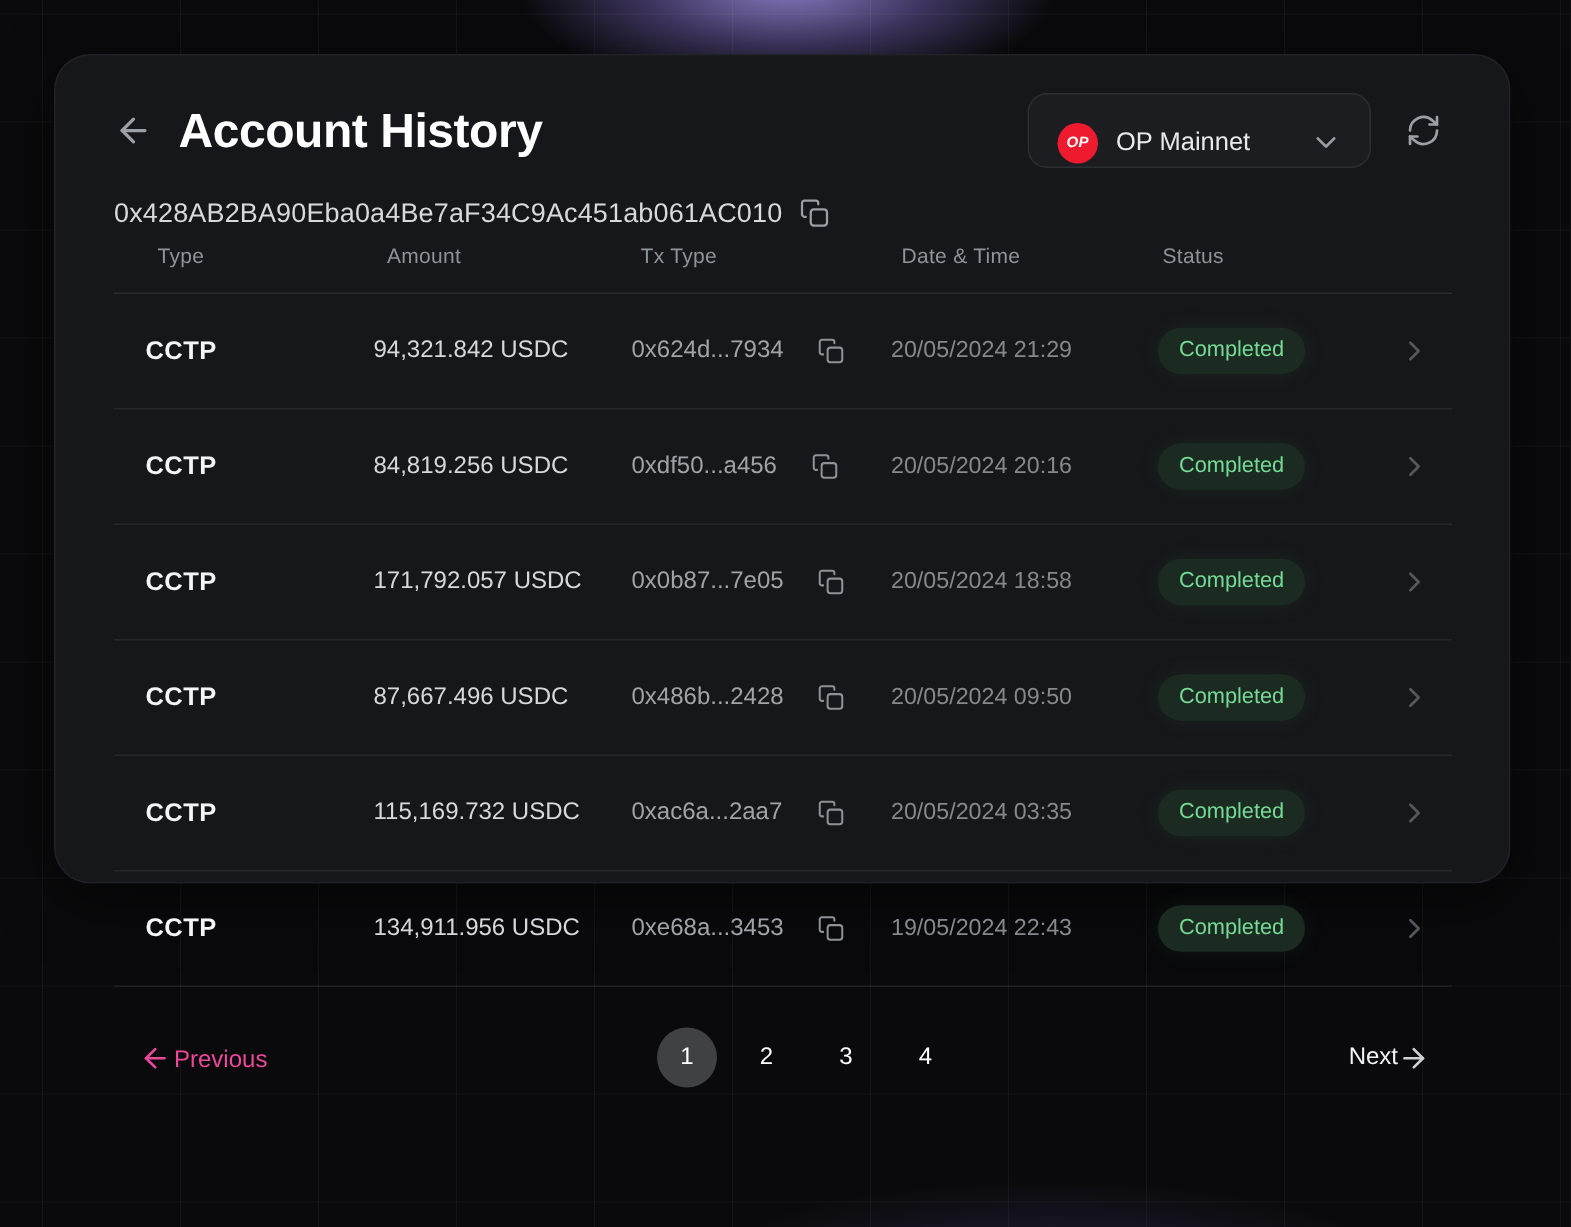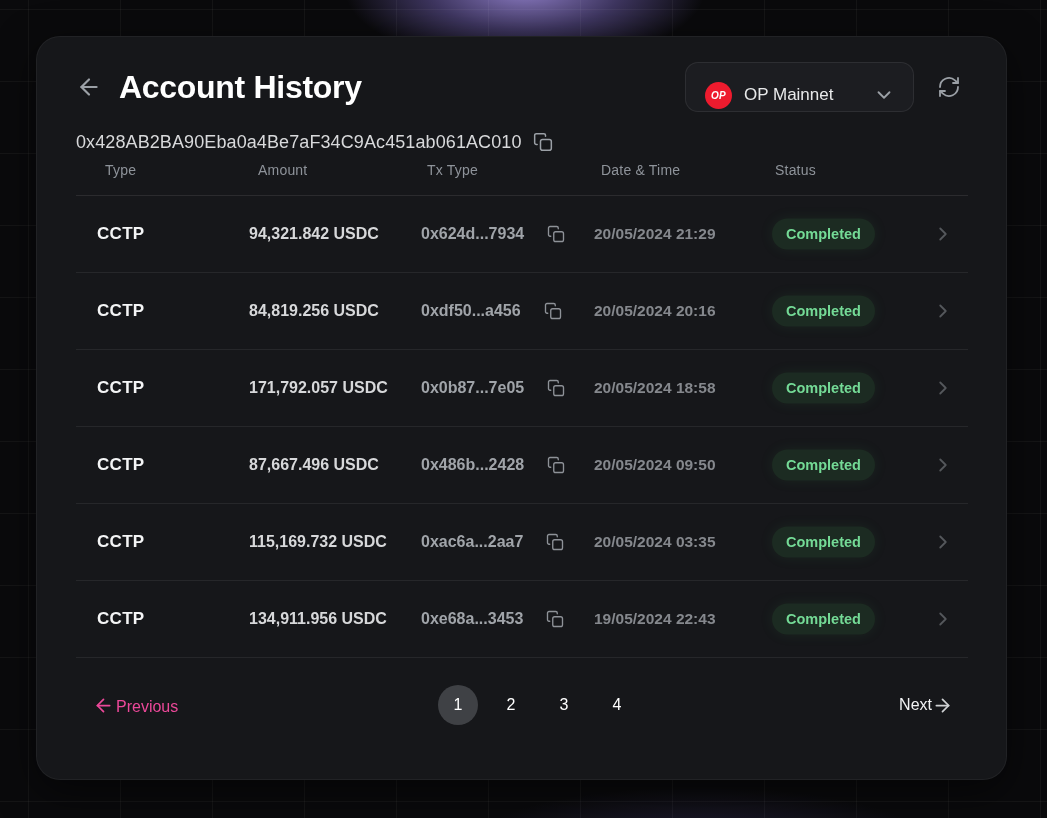--- a/index.html
+++ b/index.html
@@ -23,21 +23,21 @@
     position: absolute; inset: 0;
     background-image:
       linear-gradient(rgba(255,255,255,0.045) 1px, transparent 1px),
       linear-gradient(90deg, rgba(255,255,255,0.045) 1px, transparent 1px);
     background-size: 100% 72px, 92px 100%;
     background-position: 0 9px, 28px 0;
   }
   .card {
     position: absolute;
     left: 36px; top: 36px;
-    width: 971px; height: 744px;
+    width: 971px; height: 553px;
     background: #16171a;
     border: 1px solid rgba(255,255,255,0.05);
     border-radius: 24px;
     padding: 24px 38px 22px 39px;
     box-shadow: 0 12px 40px rgba(0,0,0,0.5);
   }
   
   .topbar { display: flex; align-items: center; height: 52px; }
   .icon { display: inline-flex; align-items: center; justify-content: center; }
   .icon svg { display: block; }
@@ -83,21 +83,21 @@
   .h-amount { left: 182px; }
   .h-tx     { left: 351px; }
   .h-date   { left: 525px; }
   .h-status { left: 699px; }
   .trow {
     position: relative; height: 77px;
     border-bottom: 1px solid rgba(255,255,255,0.07);
     cursor: pointer;
   }
   .trow:last-child { border-bottom: 1px solid rgba(255,255,255,0.07); }
-  .c { position: absolute; top: 50%; transform: translateY(-50%); font-weight: bold; }
+  .c { position: absolute; top: 50%; transform: translateY(-50%); }
   .c-type   { left: 21px;  font-size: 17px; font-weight: 700; color: #f4f5f6; letter-spacing: 0.3px; }
   .c-amount { left: 173px; font-size: 16px; color: #d7d8da; }
   .c-tx     { left: 345px; font-size: 16px; color: #a0a4a9; display: flex; align-items: center; gap: 13px; }
   .c-tx .copy-btn { margin-left: 10px; color: #8e9298; }
   .c-date   { left: 518px; font-size: 15.5px; color: #85888d; }
   .c-status { left: 696px; }
   .pill {
     display: inline-block;
     background: #1c2b22;
     color: #74da96;

